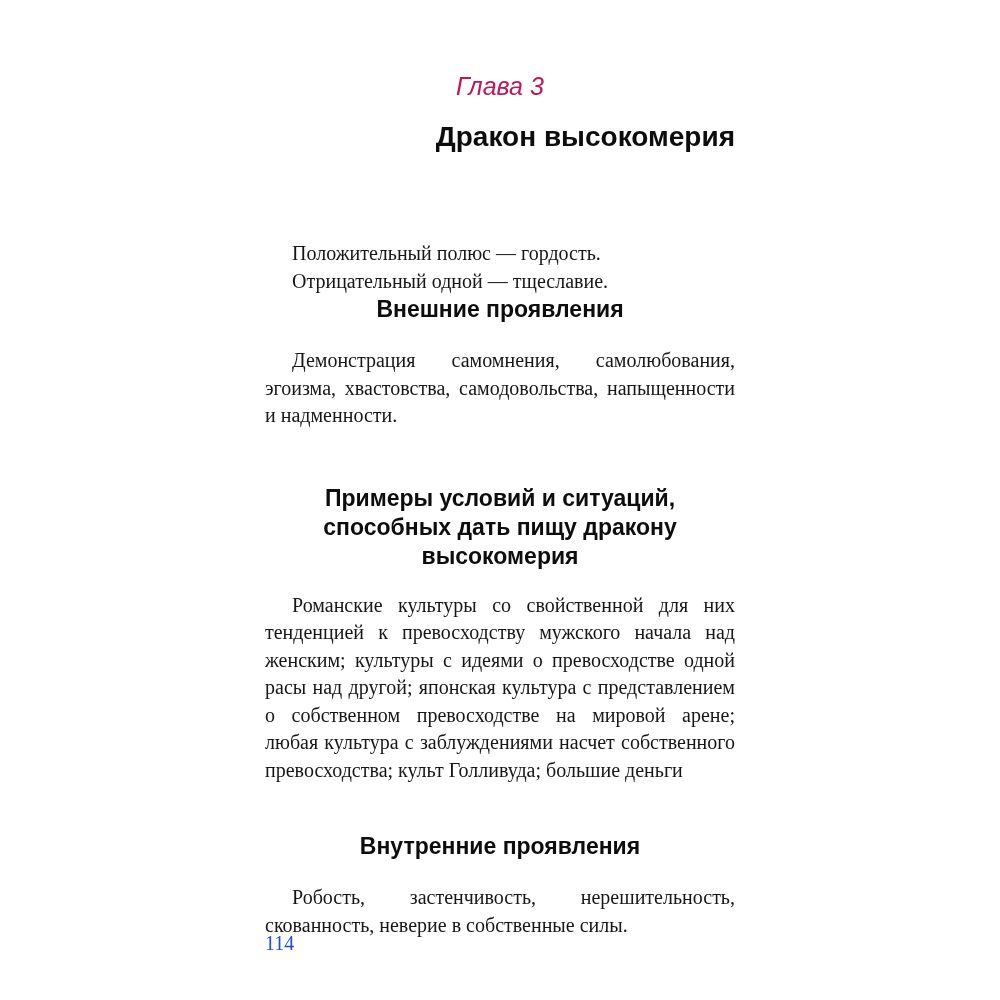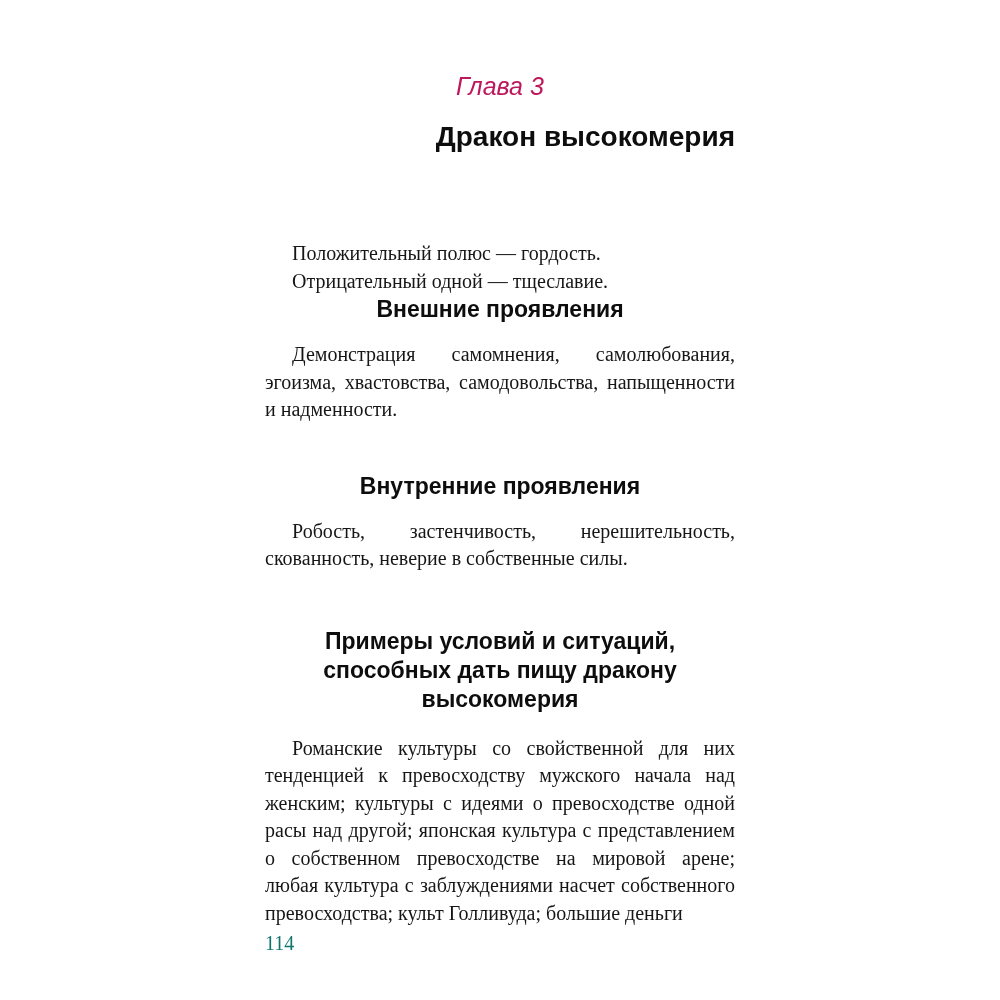--- a/index.html
+++ b/index.html
@@ -52,36 +52,36 @@
     font-family: "Liberation Sans", sans-serif;
     font-weight: 700;
     font-size: 23px;
     line-height: 29px;
     color: #0d0d0d;
   }
   .sec-1 .section-heading { }
   .sec-2 .section-heading { margin-top: 48px; }
   .sec-3 .section-heading { margin-top: 54px; }
   .section-body {
-    margin-top: 17px;
+    margin-top: 23px;
     font-size: 20px;
     line-height: 27.5px;
     text-align: justify;
     text-indent: 27px;
     color: #161616;
   }
   .sec-3 .section-body {
     margin-top: 21px;
   }
   .page-number {
     position: absolute;
     left: 265px;
     top: 932px;
     font-size: 20px;
-    color: #0f766e;
+    color: #1d4ed8;
   }
 </style>
 </head>
 <body>
 
 <div class="page">
   <div class="column">
 
     <div class="chapter-label">Глава 3</div>
 
@@ -90,26 +90,26 @@
     <div class="poles">
       <div class="pole-line">Положительный полюс — гордость.</div>
       <div class="pole-line">Отрицательный одной — тщеславие.</div>
     </div>
 
     <div class="section sec-1">
       <div class="section-heading">Внешние проявления</div>
       <div class="section-body">Демонстрация самомнения, самолюбования, эгоизма, хвастовства, самодовольства, напыщенности и надменности.</div>
     </div>
 
+    <div class="section sec-3">
+      <div class="section-heading">Примеры условий и ситуаций, способных дать пищу дракону высокомерия</div>
+      <div class="section-body">Романские культуры со свойственной для них тенденцией к превосходству мужского начала над женским; культуры с идеями о превосходстве одной расы над другой; японская культура с представлением о собственном превосходстве на мировой арене; любая культура с заблуждениями насчет собственного превосходства; культ Голливуда; большие деньги</div>
+    </div>
+
     <div class="section sec-2">
       <div class="section-heading">Внутренние проявления</div>
       <div class="section-body">Робость, застенчивость, нерешительность, скованность, неверие в собственные силы.</div>
-    </div>
-
-    <div class="section sec-3">
-      <div class="section-heading">Примеры условий и ситуаций, способных дать пищу дракону высокомерия</div>
-      <div class="section-body">Романские культуры со свойственной для них тенденцией к превосходству мужского начала над женским; культуры с идеями о превосходстве одной расы над другой; японская культура с представлением о собственном превосходстве на мировой арене; любая культура с заблуждениями насчет собственного превосходства; культ Голливуда; большие деньги</div>
     </div>
 
   </div>
 
   <div class="page-number">114</div>
 </div>
 
 </body></html>

